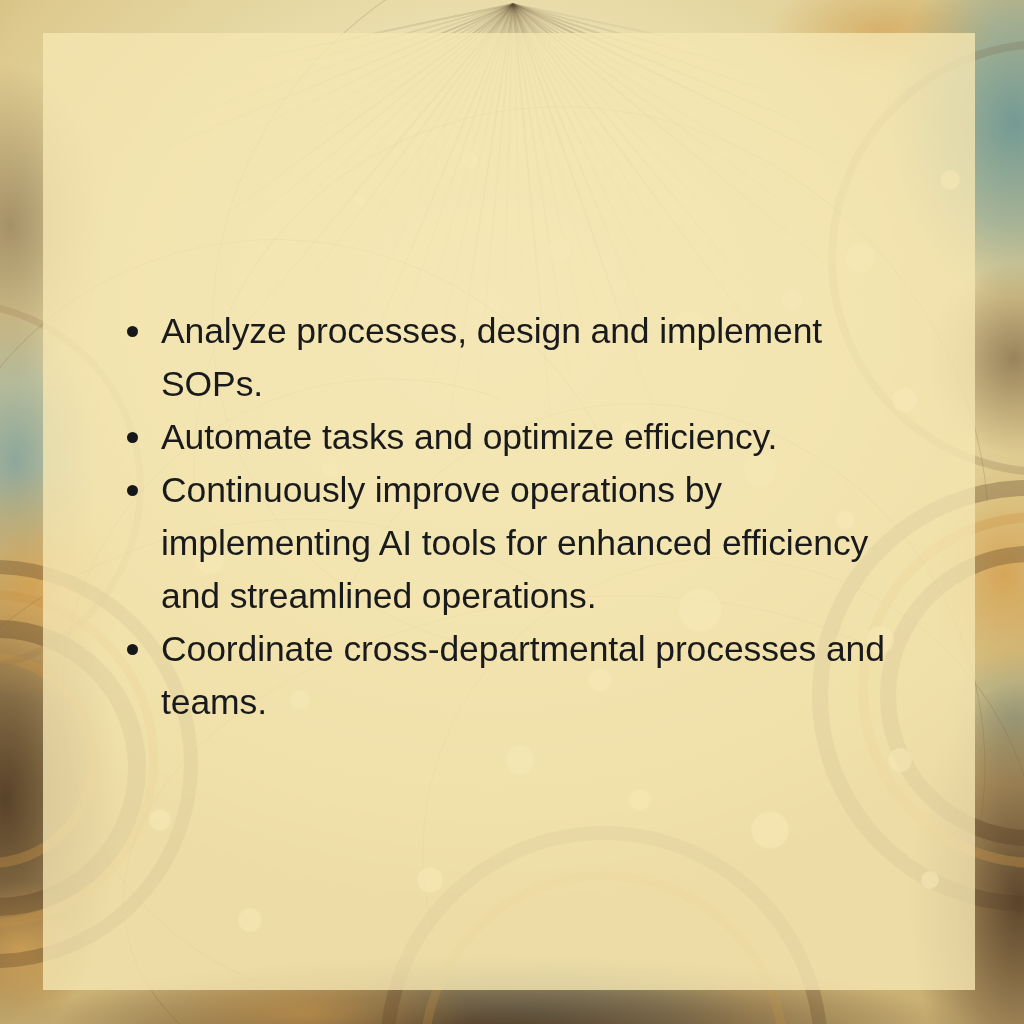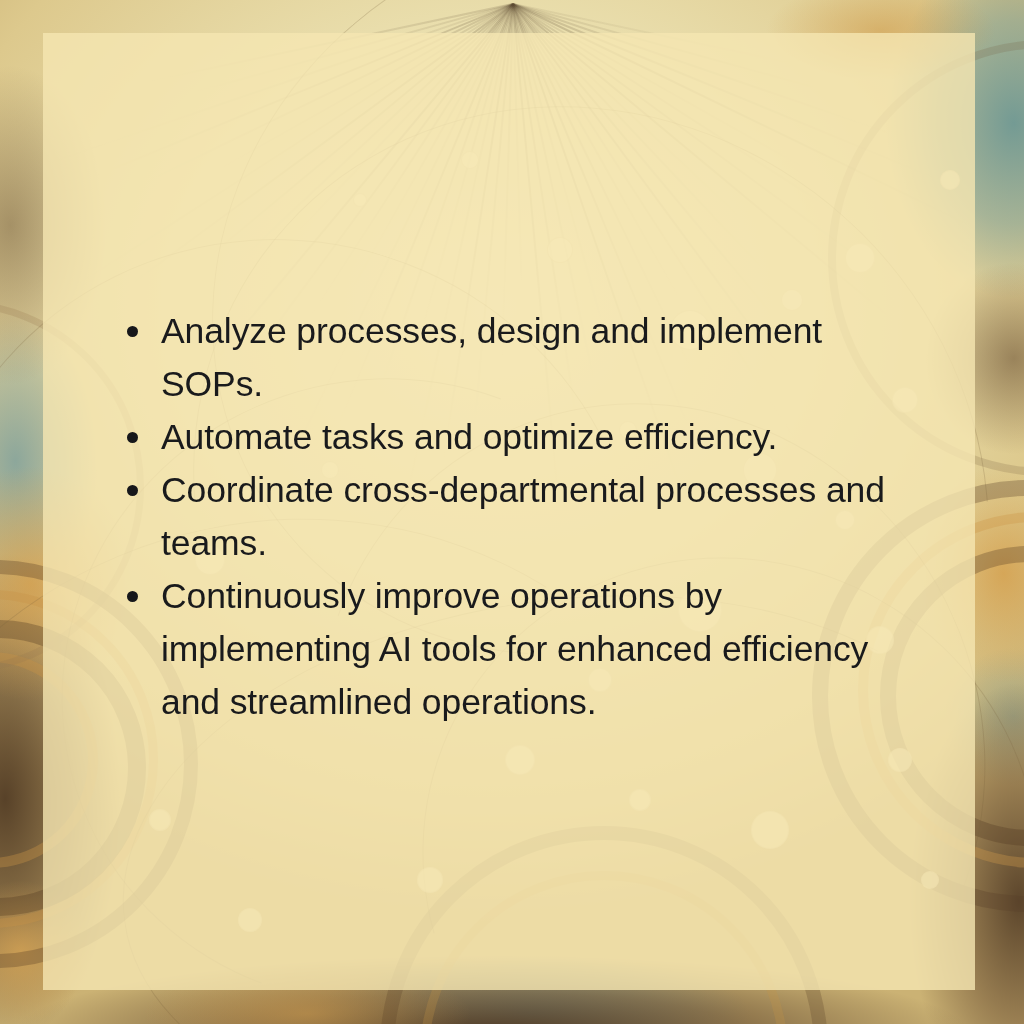--- a/index.html
+++ b/index.html
@@ -269,21 +269,21 @@
     <li class="bullet-item">
       <span class="bullet-dot"></span>
       <span class="bullet-text">Analyze processes, design and implement SOPs.</span>
     </li>
     <li class="bullet-item">
       <span class="bullet-dot"></span>
       <span class="bullet-text">Automate tasks and optimize efficiency.</span>
     </li>
     <li class="bullet-item">
       <span class="bullet-dot"></span>
+      <span class="bullet-text">Continuously improve operations by implementing AI tools for enhanced efficiency and streamlined operations.</span>
+    </li>
+    <li class="bullet-item">
+      <span class="bullet-dot"></span>
       <span class="bullet-text">Coordinate cross-departmental processes and teams.</span>
     </li>
-    <li class="bullet-item">
-      <span class="bullet-dot"></span>
-      <span class="bullet-text">Continuously improve operations by implementing AI tools for enhanced efficiency and streamlined operations.</span>
-    </li>
   </ul>
 
 </div>
 
 </body></html>

